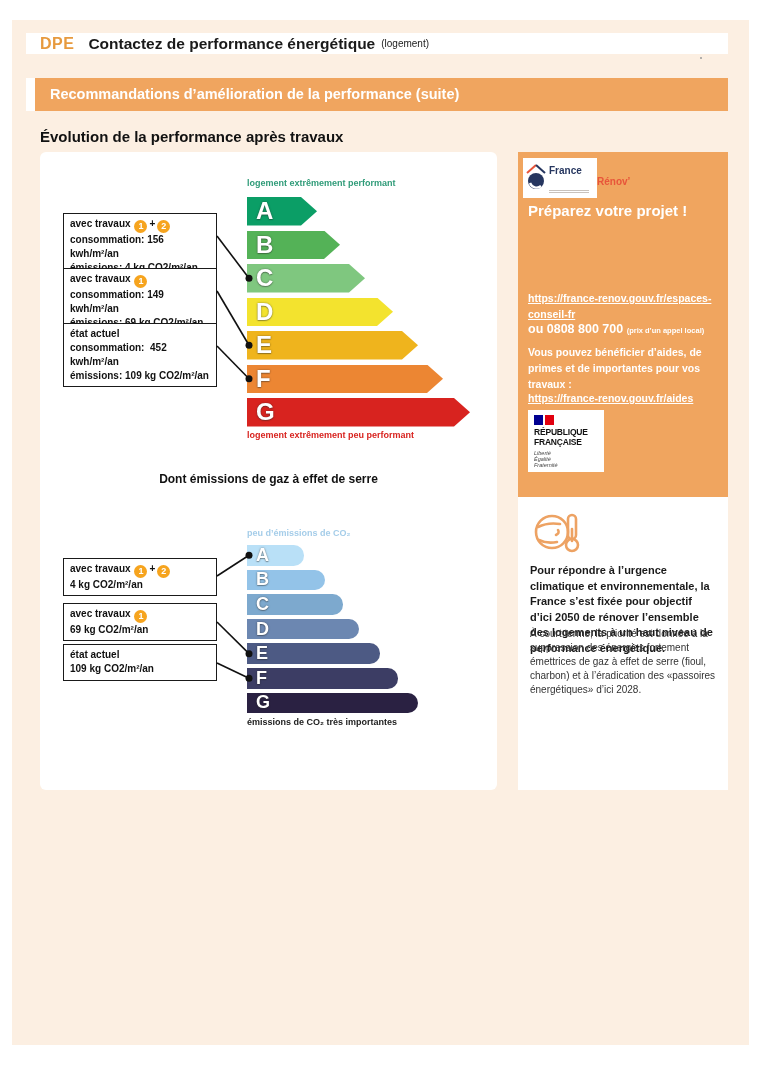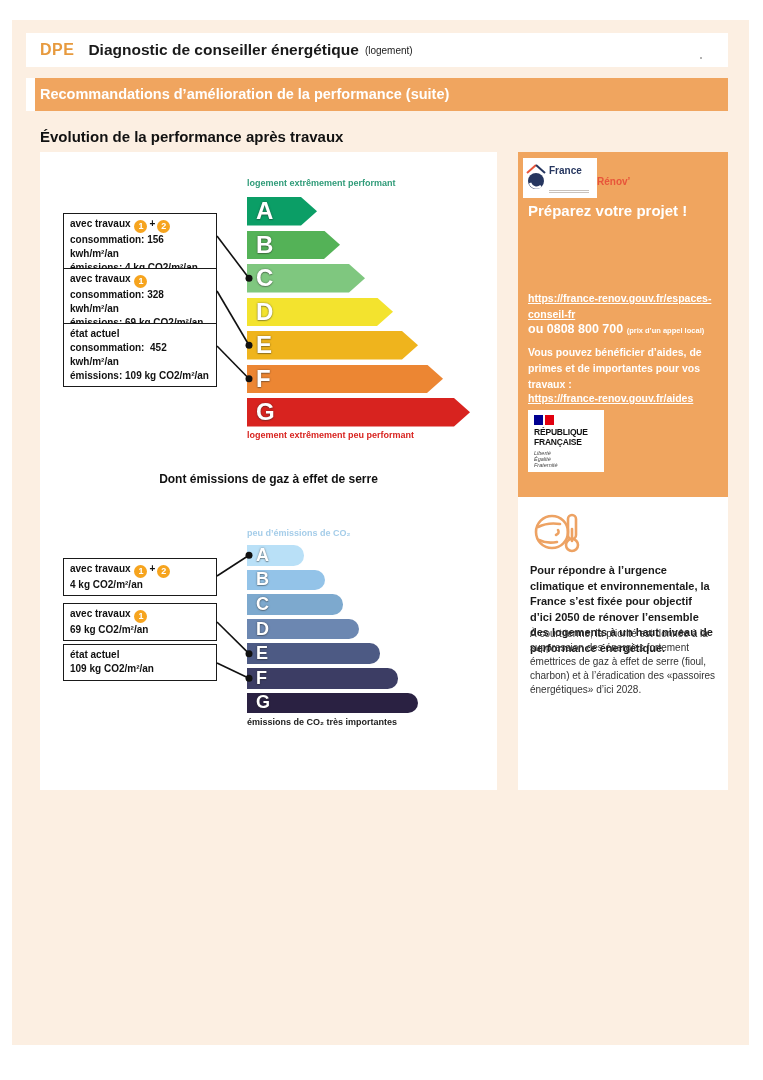--- a/index.html
+++ b/index.html
@@ -1,36 +1,36 @@
 <!DOCTYPE html>
 <html><head>
 <meta charset="utf-8">
 <style>
   html,body{margin:0;padding:0;background:#fff;}
   .screen{position:relative;width:763px;height:1080px;background:#ffffff;overflow:hidden;
           font-family:"Liberation Sans",sans-serif;}
   .page{position:absolute;left:12px;top:20px;width:737px;height:1025px;background:#fcefe2;}
 
   
-  .hdr{position:absolute;left:26px;top:33px;width:702px;height:34px;background:#fff;
+  .hdr{position:absolute;left:26px;top:33px;width:702px;height:21px;background:#fff;
        display:flex;align-items:center;padding-left:14px;box-sizing:border-box;}
   .hdr .dpe{color:#e79a3e;font-weight:bold;font-size:16px;letter-spacing:.5px;}
   .hdr .t{color:#1a1a1a;font-size:15.5px;margin-left:14px;font-weight:600;}
   .hdr .sub{color:#1a1a1a;font-size:10px;margin-left:6px;}
   .hdr .dot{position:absolute;right:26px;top:24px;width:2px;height:2px;background:#9a9a9a;border-radius:50%;}
 
   
   .banner-under{position:absolute;left:26px;top:78px;width:702px;height:33px;background:#fff;}
   .banner{position:absolute;left:35px;top:78px;width:693px;height:33px;background:#f0a55f;
-          color:#fff;font-weight:bold;font-size:14.5px;line-height:33px;padding-left:5px;box-sizing:border-box;}
+          color:#fff;font-weight:bold;font-size:14.5px;line-height:33px;padding-left:15px;box-sizing:border-box;}
 
   .section-title{position:absolute;left:40px;top:128px;font-size:15px;font-weight:bold;color:#111;}
 
   
-  .panel{position:absolute;left:40px;top:152px;width:457px;height:638px;background:#fff;}
+  .panel{position:absolute;left:40px;top:152px;width:457px;height:638px;background:#fff;border-radius:6px;}
   .panel svg.connect{position:absolute;left:0;top:0;pointer-events:none;}
 
   .chart-label{position:absolute;font-size:9px;font-weight:bold;white-space:nowrap;}
   .lbl-energy-top{left:207px;top:26px;color:#2f9b78;}
   .lbl-energy-bot{left:207px;top:278px;color:#d8231f;}
   .lbl-co2-top{left:207px;top:376px;color:#a5cde9;}
   .lbl-co2-bot{left:207px;top:565px;color:#222;}
   .gas-title{position:absolute;left:0;top:320px;width:100%;text-align:center;
              font-size:12px;font-weight:bold;color:#111;}
 
@@ -84,21 +84,21 @@
   .footer .txt{position:absolute;left:190px;top:3px;font-size:12.5px;color:#222;margin-top:43px;}
 </style>
 </head>
 <body>
 
 <div class="screen">
   <div class="page"></div>
 
   <div class="hdr">
     <span class="dpe">DPE</span>
-    <span class="t">Diagnostic de conseiller énergétique</span>
+    <span class="t">Contactez de performance énergétique</span>
     <span class="sub">(logement)</span>
     <span class="dot"></span>
   </div>
 
   <div class="banner-under"></div>
   <div class="banner">Recommandations d’amélioration de la performance (suite)</div>
 
   <div class="section-title">Évolution de la performance après travaux</div>
 
   <div class="panel">
@@ -128,21 +128,21 @@
       </div>
     <div class="chart-label lbl-energy-bot">logement extrêmement peu performant</div>
     <div id="energy-boxes">
         <div class="marker-box" style="left: 23px; top: 61px; width: 154px; min-height: 46px;">
           <div>avec travaux <span class="badge">1</span><span class="plus">+</span><span class="badge">2</span></div>
           <div class="ln">consommation: 156 kwh/m²/an</div>
           <div class="ln">émissions: 4 kg CO2/m²/an</div>
         </div>
         <div class="marker-box" style="left: 23px; top: 116px; width: 154px; min-height: 46px;">
           <div>avec travaux <span class="badge">1</span></div>
-          <div class="ln">consommation: 328 kwh/m²/an</div>
+          <div class="ln">consommation: 149 kwh/m²/an</div>
           <div class="ln">émissions: 69 kg CO2/m²/an</div>
         </div>
         <div class="marker-box" style="left: 23px; top: 171px; width: 154px; min-height: 46px;">
           <div>état actuel </div>
           <div class="ln">consommation:  452 kwh/m²/an</div>
           <div class="ln">émissions: 109 kg CO2/m²/an</div>
         </div>
       </div>
 
     <div class="gas-title">Dont émissions de gaz à effet de serre</div>

